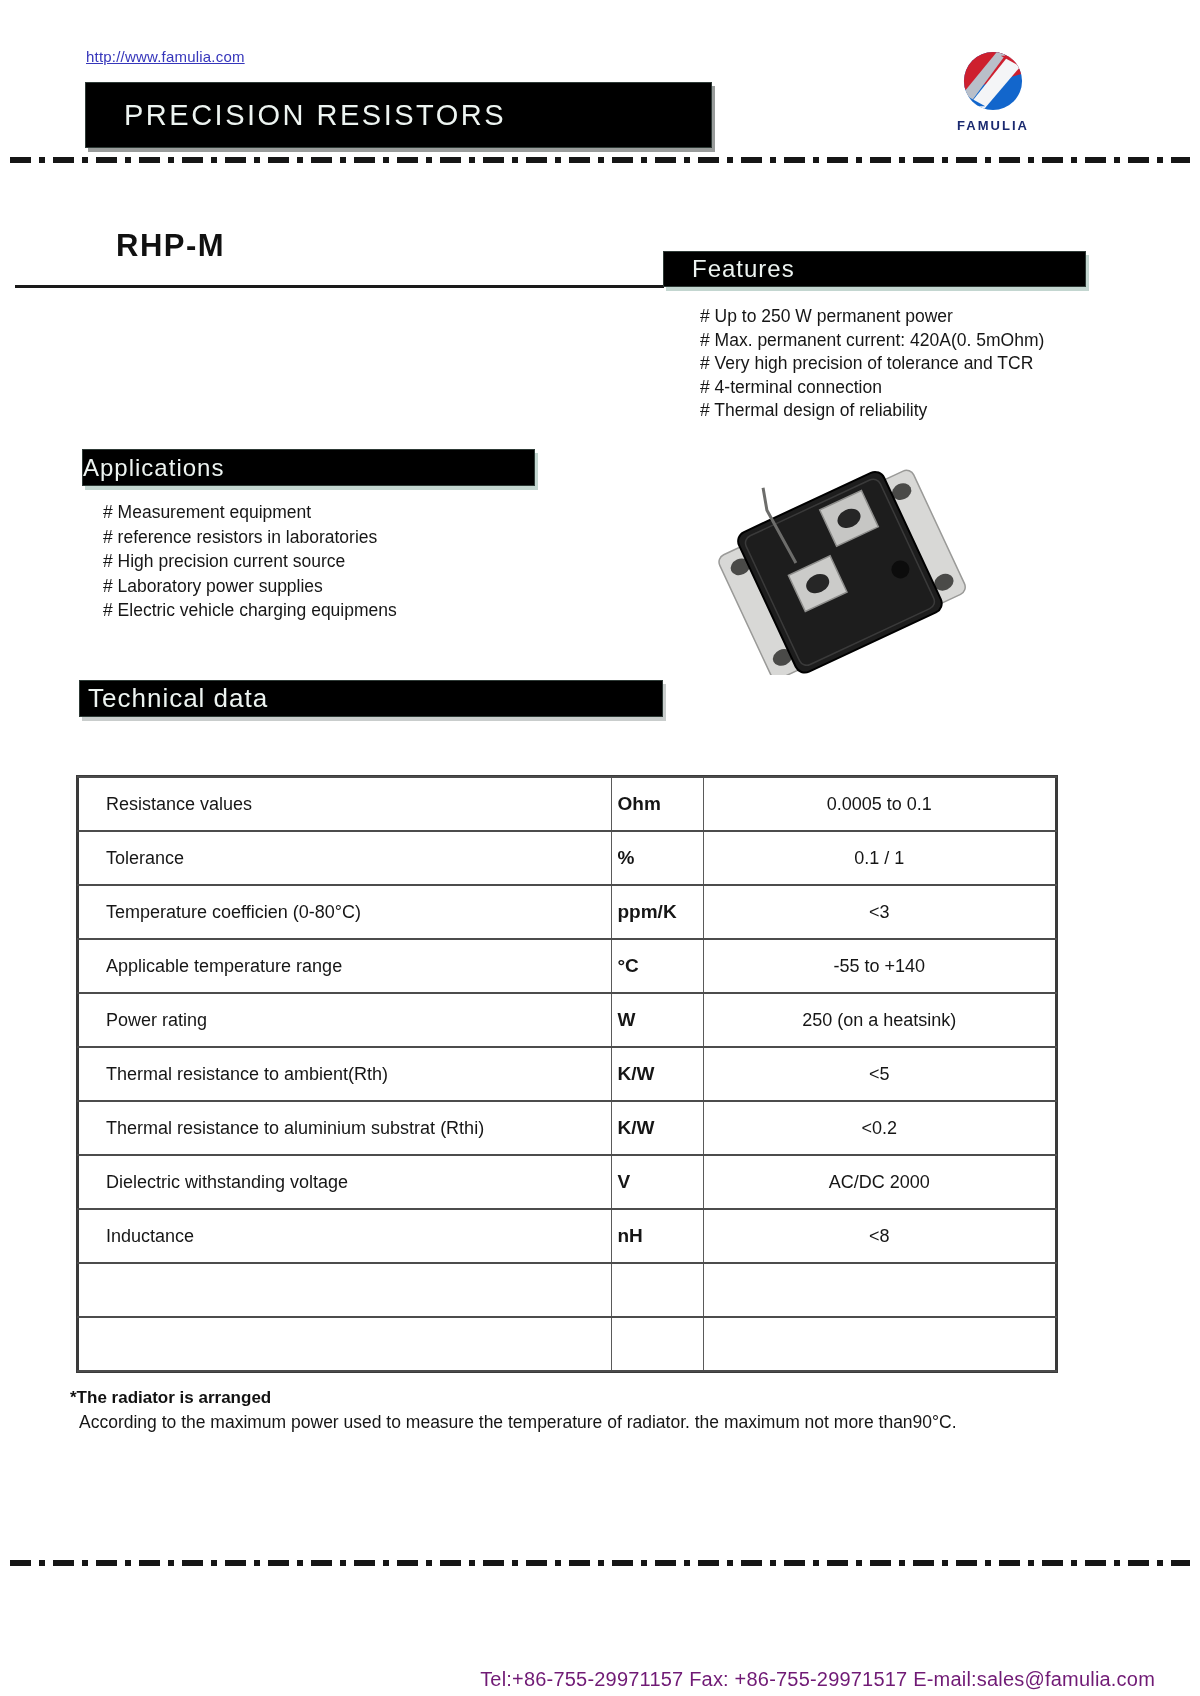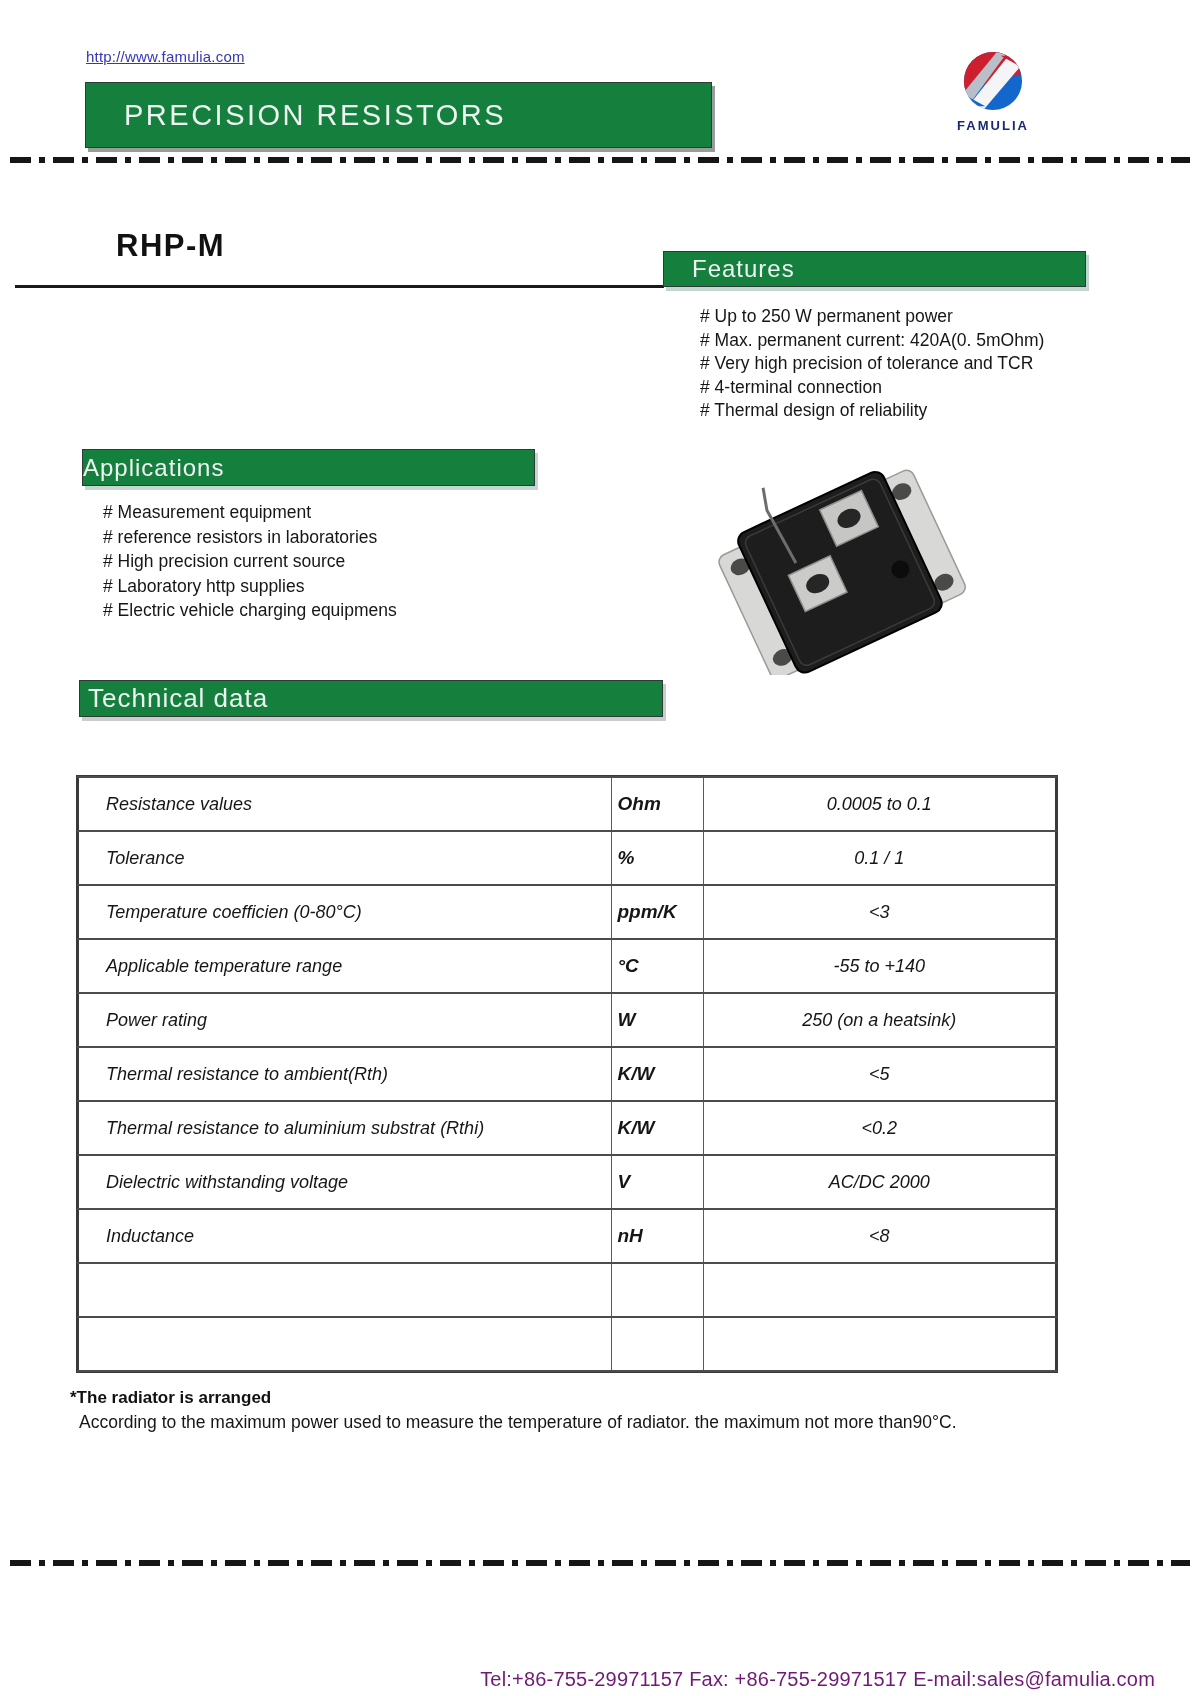--- a/index.html
+++ b/index.html
@@ -16,21 +16,21 @@
 
   
   .url-link {
     position: absolute; left: 86px; top 48px; top: 48px;
     font-size: 15px; color: #3636bb; letter-spacing: 0.2px;
   }
 
   
   .green-bar {
     position: absolute;
-    background: #15803d;
+    background: #000000;
     border: 1px solid #2e3a36;
     color: #edf4f1;
     display: flex; align-items: center;
   }
   .bar-precision {
     left: 85px; top: 82px; width: 627px; height: 66px;
     font-size: 29px; letter-spacing: 2.5px; padding-left: 38px;
     box-shadow: 3px 4px 0 rgba(70,75,73,0.55);
   }
   .bar-features {
@@ -92,21 +92,21 @@
     position: absolute; left: 77px; top: 776px; width: 978px;
     border-collapse: collapse; table-layout: fixed;
     font-size: 18px; color: #161616;
   }
   table.tech-table td {
     border: 1px solid #5a5a5a;
     border-top: 2px solid #4c4c4c;
     border-bottom: 2px solid #4c4c4c;
     height: 54px;
     vertical-align: middle;
-    overflow: hidden; white-space: nowrap; font-style: italic;
+    overflow: hidden; white-space: nowrap;
   }
   table.tech-table { border: 2px solid #3a3a3a; outline: 1px solid #3a3a3a; }
   td.c-param { width: 533px; padding-left: 27px; text-align: left; }
   td.c-unit  { width: 92px;  padding-left: 6px; font-weight: bold; font-size: 19px; }
   td.c-value { width: 353px; text-align: center; }
 
   
   .footnote-title {
     position: absolute; left: 70px; top: 1388px;
     font-size: 17px; font-weight: bold; color: #111;
@@ -169,21 +169,21 @@
     <li># Thermal design of reliability</li>
   </ul>
 
   <div class="green-bar bar-applications">
     <span>Applications</span>
   </div>
   <ul class="hash-list applications-list">
     <li># Measurement equipment</li>
     <li># reference resistors in laboratories</li>
     <li># High precision current source</li>
-    <li># Laboratory http supplies</li>
+    <li># Laboratory power supplies</li>
     <li># Electric vehicle charging equipmens</li>
   </ul>
 
   <svg class="product-photo" viewBox="0 0 290 230">
     <g transform="rotate(-25 145 125)">
 
       <rect x="38" y="62" width="214" height="136" rx="8" fill="#d8d8d6" stroke="#9a9a98" stroke-width="1.5"></rect>
       <ellipse cx="56" cy="80" rx="10" ry="8" fill="#4a4a48"></ellipse>
       <ellipse cx="234" cy="80" rx="10" ry="8" fill="#4a4a48"></ellipse>
       <ellipse cx="56" cy="180" rx="10" ry="8" fill="#4a4a48"></ellipse>

